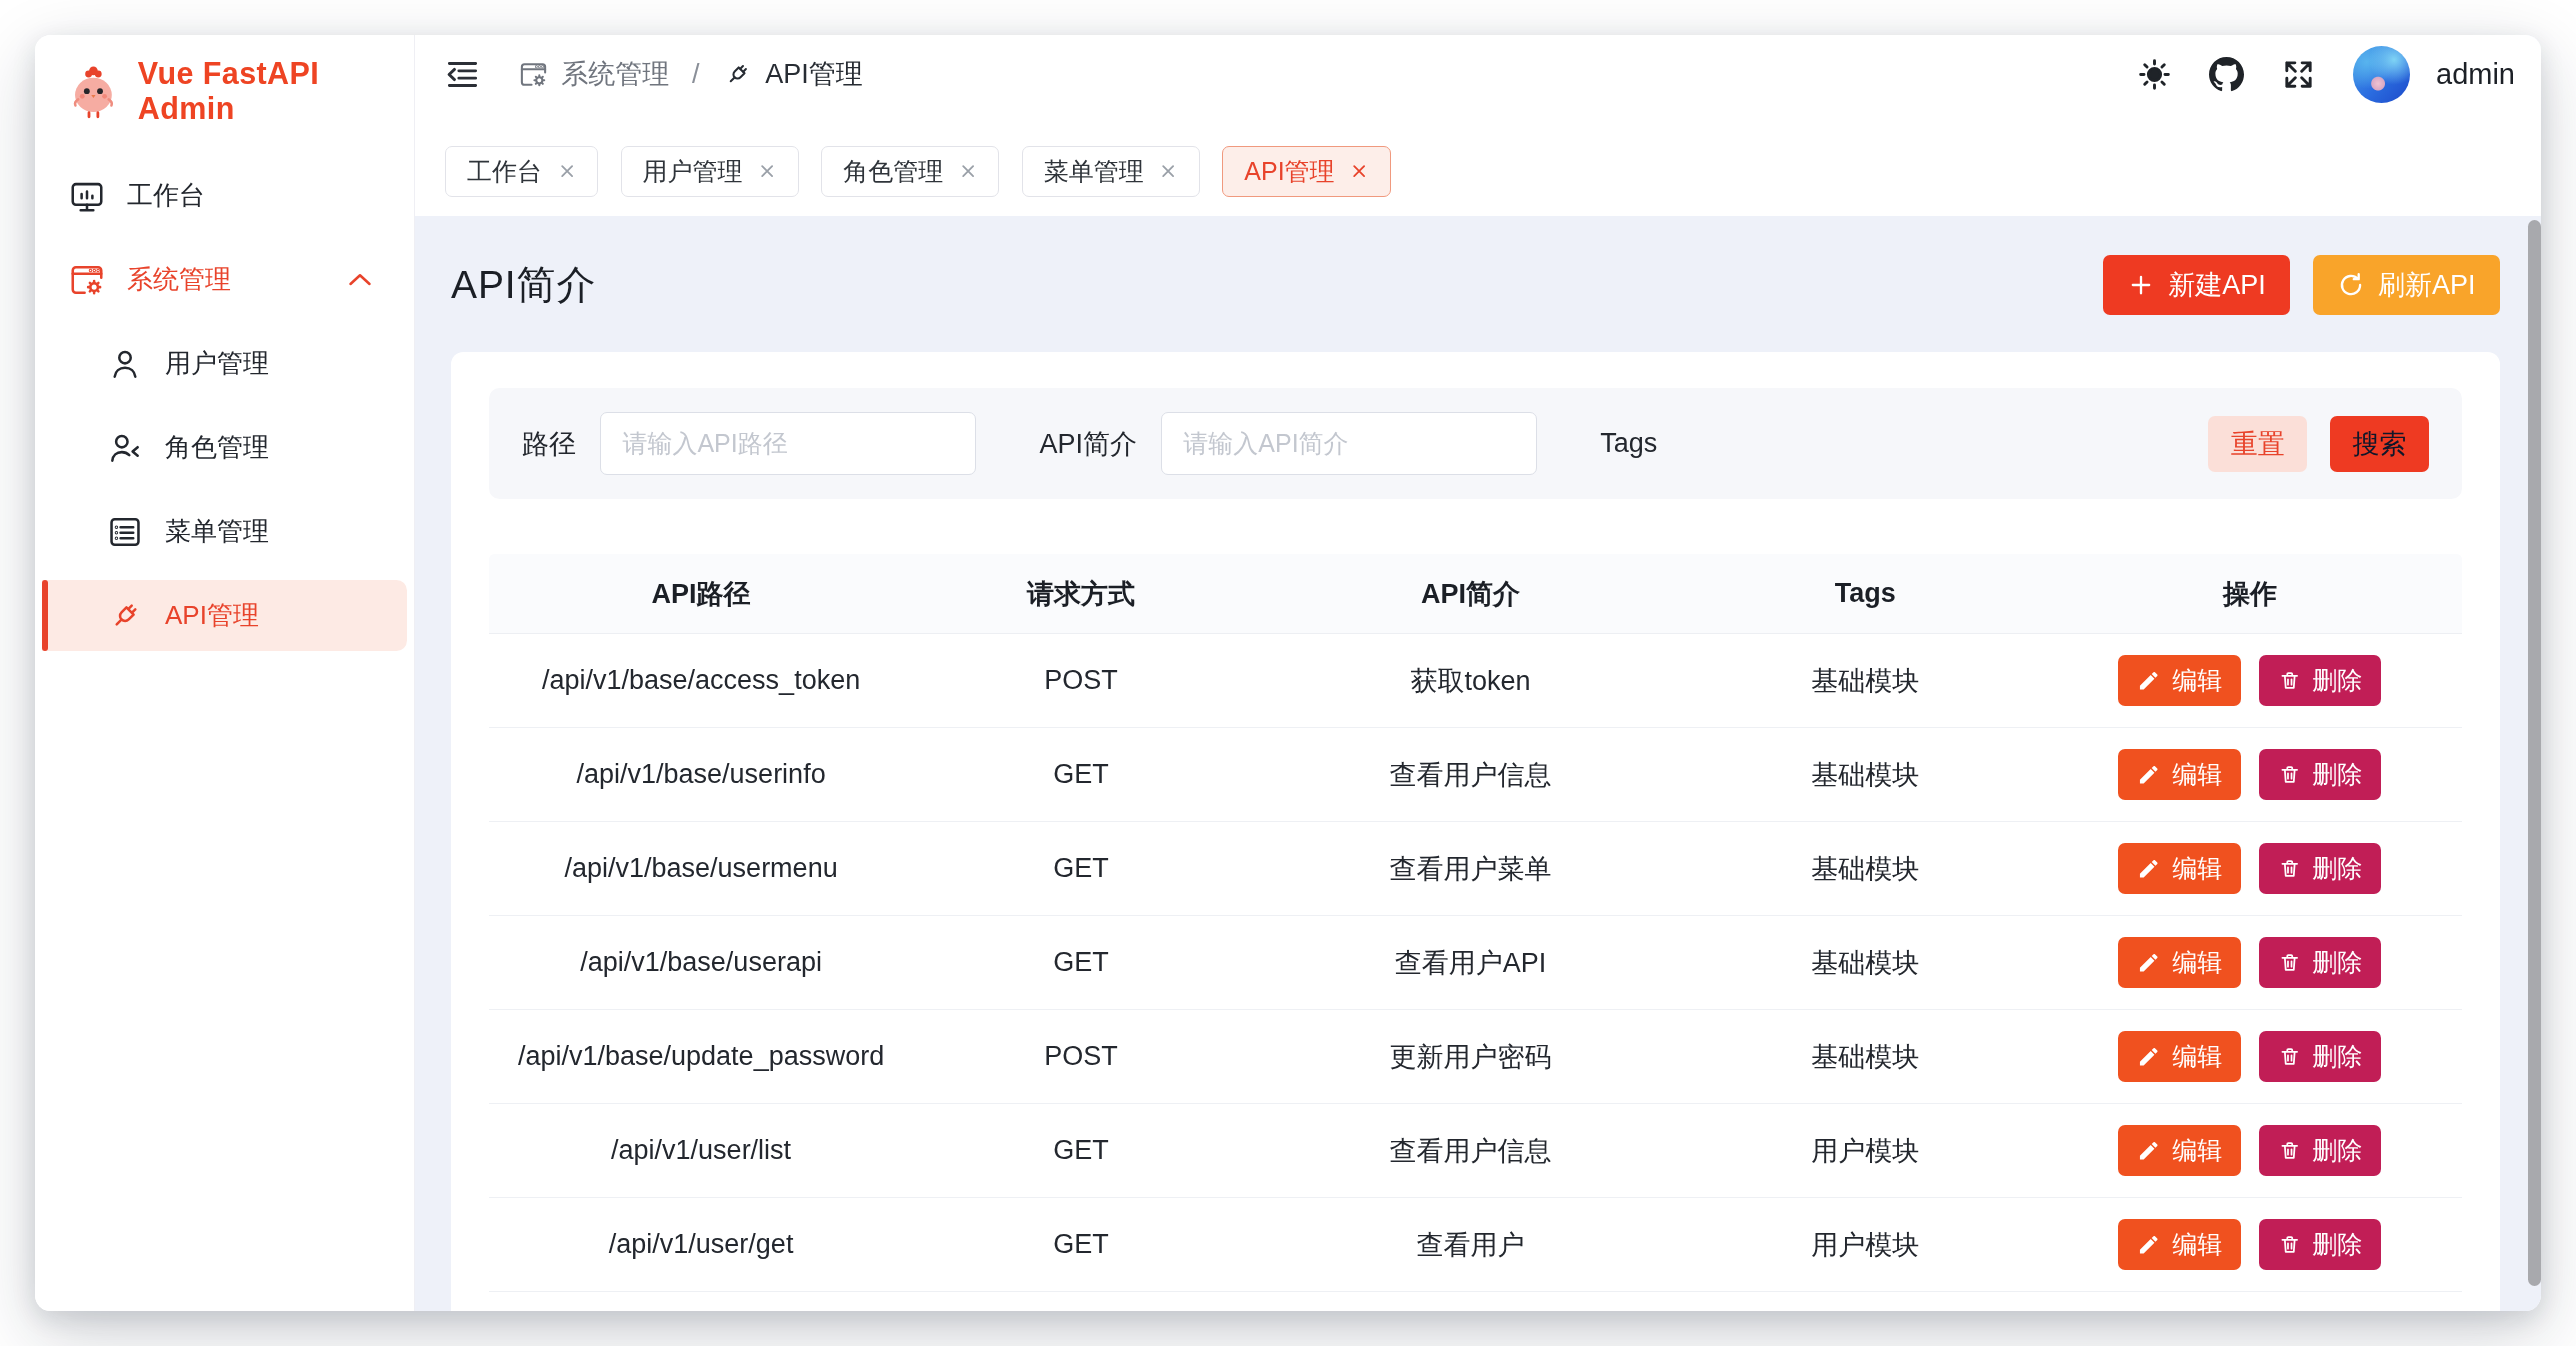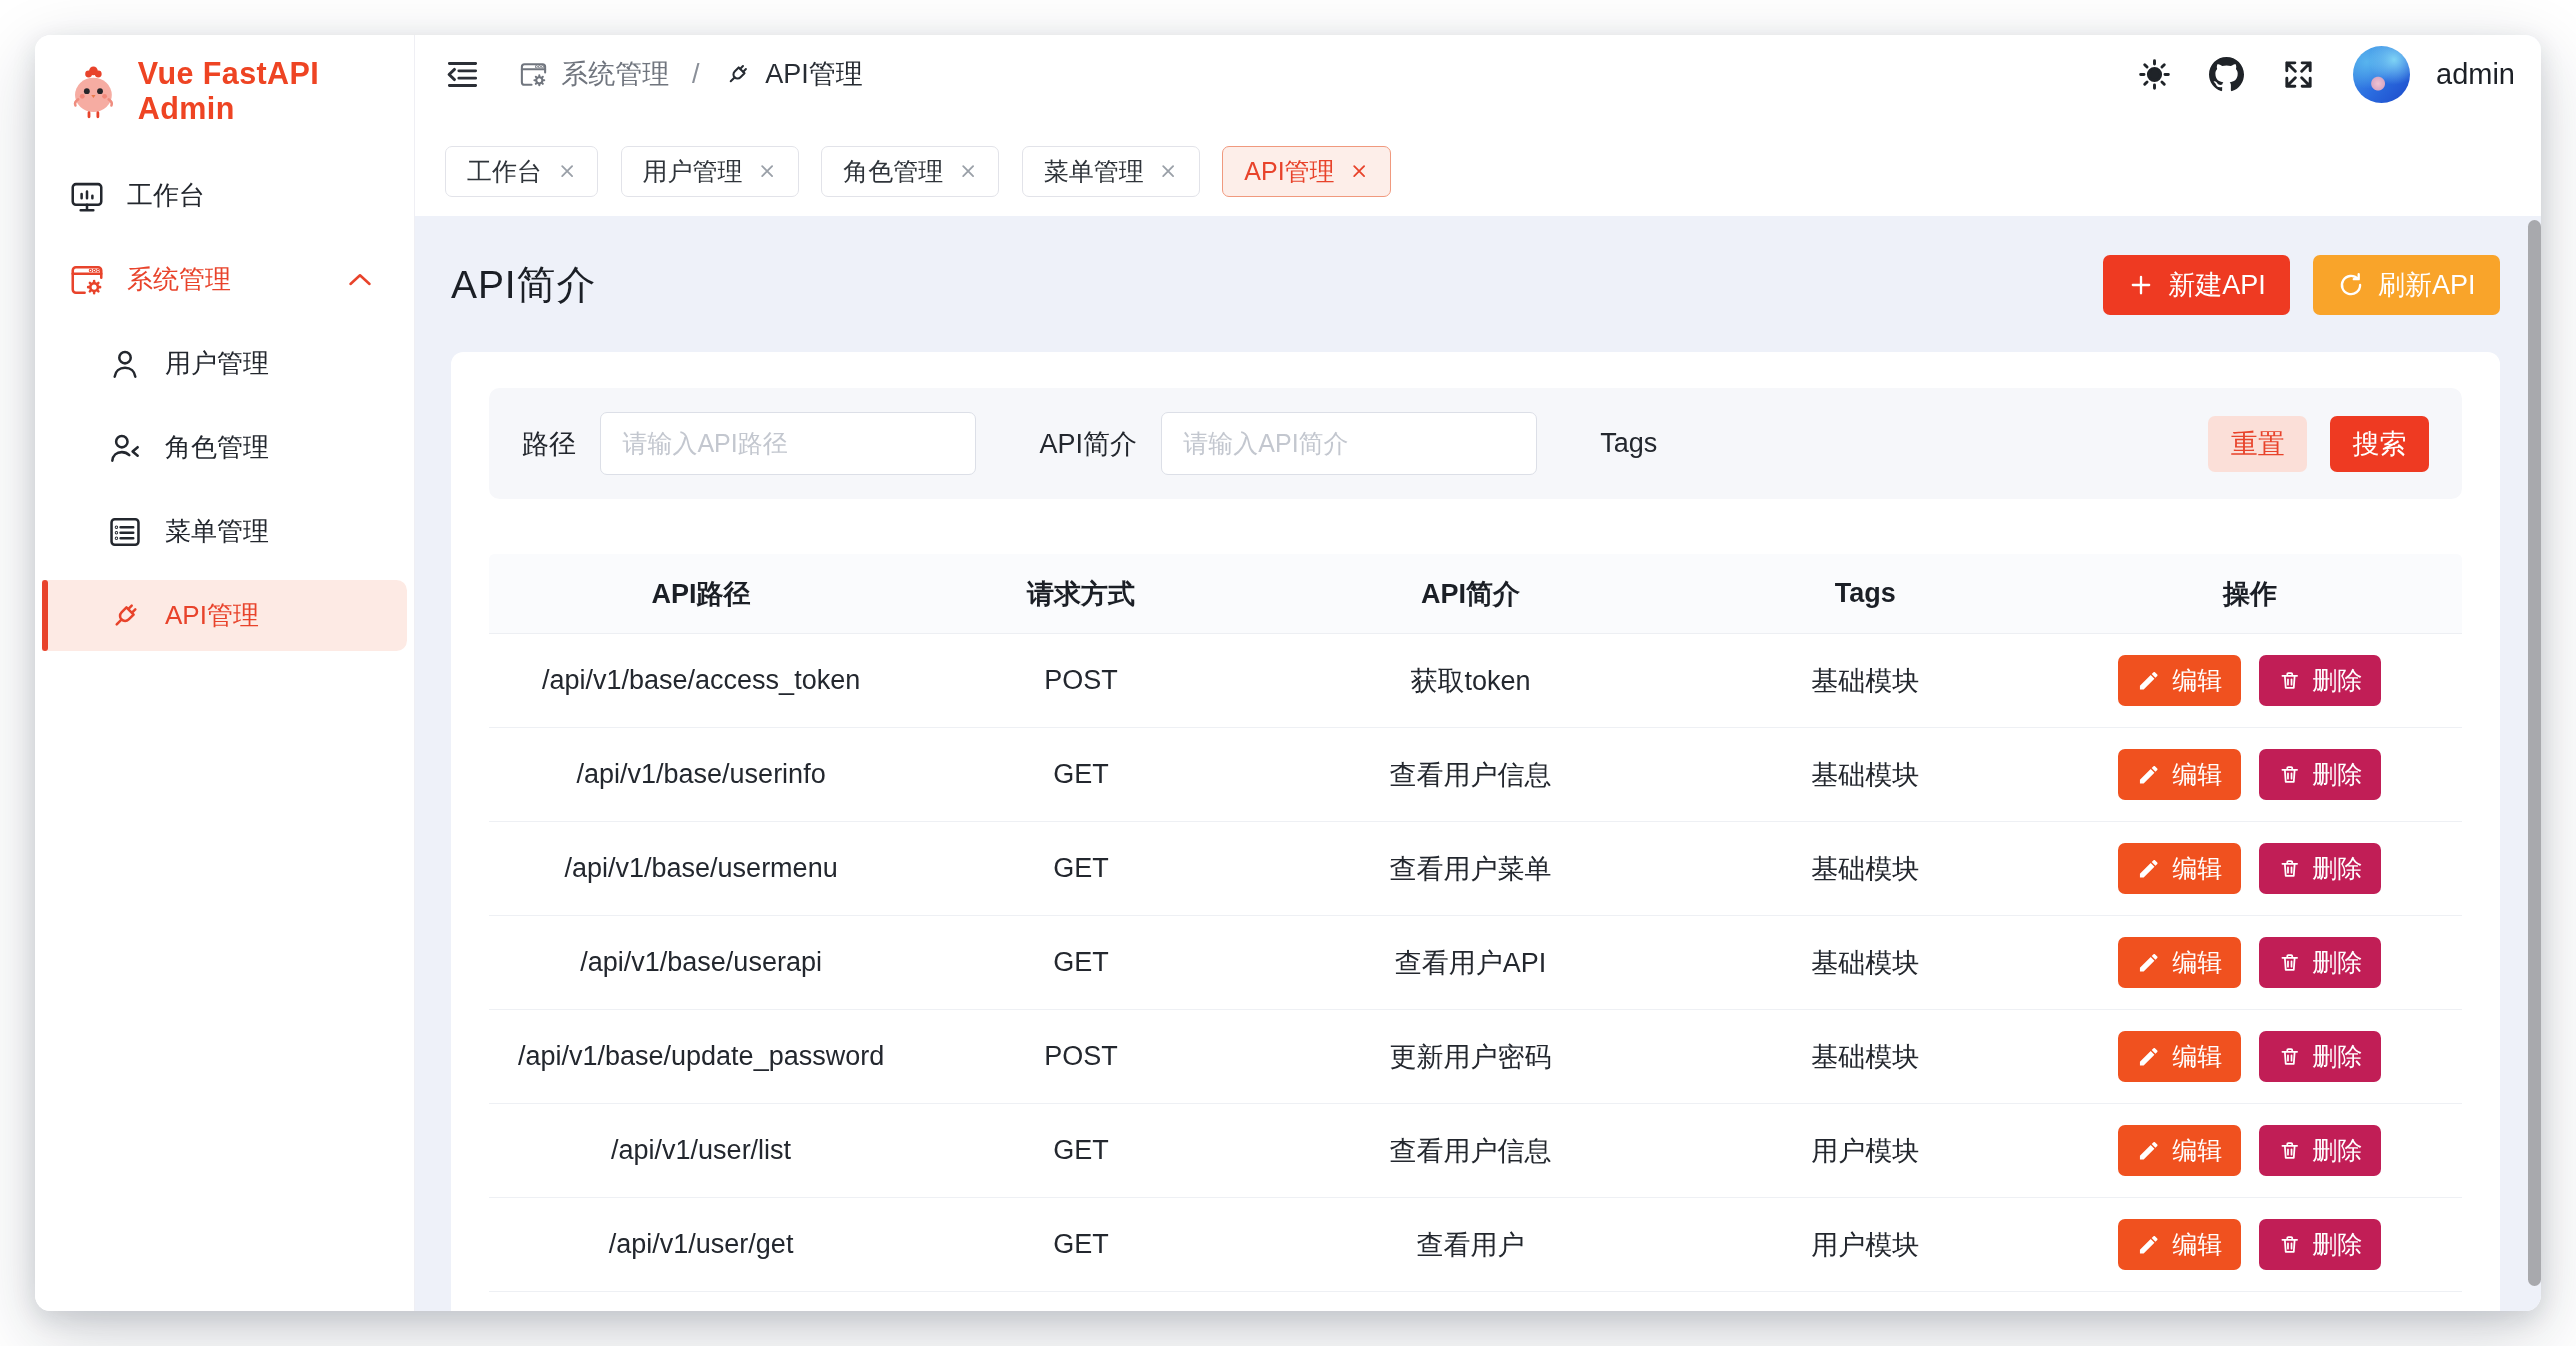--- a/index.html
+++ b/index.html
@@ -78,21 +78,21 @@
   .filter { background:#f6f7fa; border-radius:10.5px; height:111px; display:flex; align-items:center;
     padding:0 33px; margin-bottom:55px; }
   .f-label { font-size:27px; color:#23272e; white-space:nowrap; }
   .f-input { width:376px; height:63px; background:#fff; border:1.7px solid #dcdfe7; border-radius:7px;
     margin-left:24.4px; font-size:25px; color:#33373d; padding:0 21px; outline:none;
     font-family:"Liberation Sans", sans-serif; }
   .f-input::placeholder { color:#c3c7cf; }
   .gap { margin-left:63px; }
   .btn-reset { margin-left:auto; height:56px; padding:0 22.6px; background:#fbdfd8; color:#e8432b;
     border:none; border-radius:7px; font-size:27px; cursor:pointer; font-family:"Liberation Sans", sans-serif;text-align:center; }
-  .btn-search { margin-left:22.6px; height:56px; padding:0 22.6px; background:#ee3a22; color:#ffffff;
+  .btn-search { margin-left:22.6px; height:56px; padding:0 22.6px; background:#ee3a22; color:#0f172a;
     border:none; border-radius:7px; font-size:27px; cursor:pointer; font-family:"Liberation Sans", sans-serif; }
 
   .tgrid { display:grid; grid-template-columns:21.5% 17% 22.5% 17.5% 21.5%; align-items:center; text-align:center; }
   .thead { background:#fafbfd; height:80px; border-radius:5.2px 5.2px 0 0; border-bottom:1.7px solid #edeff3;
     font-size:27px; font-weight:bold; color:#1b1f26; }
   .trow { height:94px; border-bottom:1.7px solid #eef0f4; font-size:27px; color:#23272e; background:#fff; }
   .cell-actions { display:flex; justify-content:center; gap:17.4px; }
   .row-btn { height:51px; padding:0 19px; border:none; border-radius:7px; color:#fff; font-size:25px;
     display:flex; align-items:center; gap:11.3px; cursor:pointer; font-family:"Liberation Sans", sans-serif; }
   .row-btn svg { width:23.5px; height:23.5px; }

